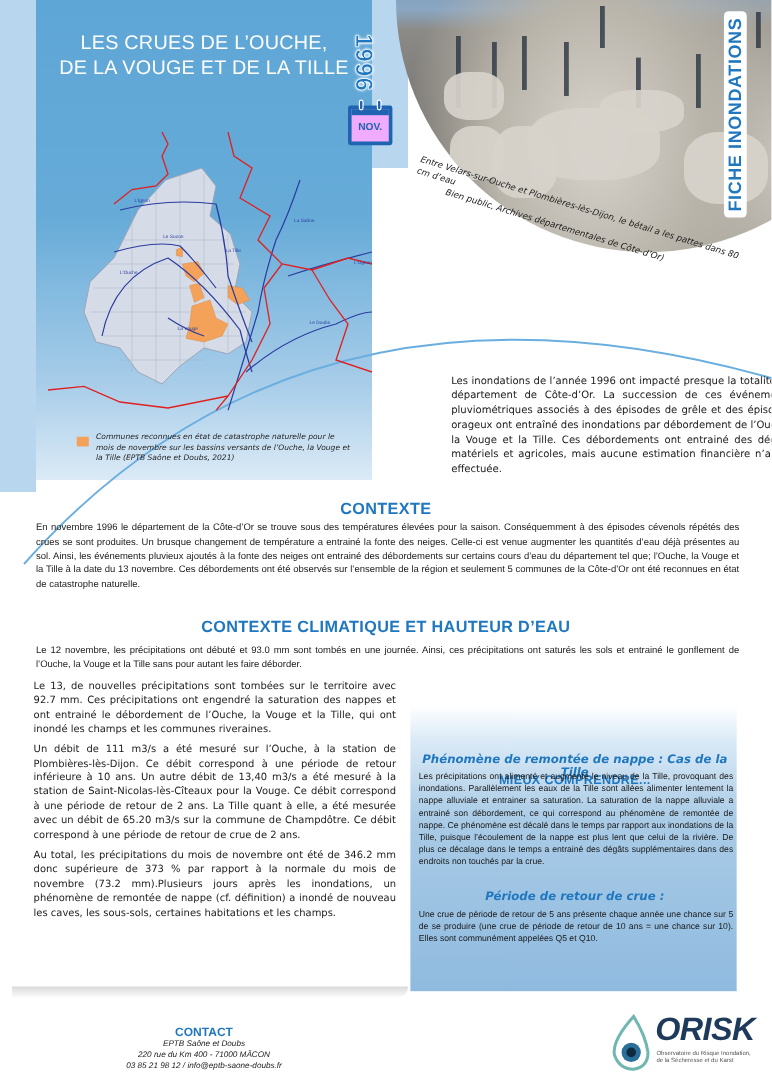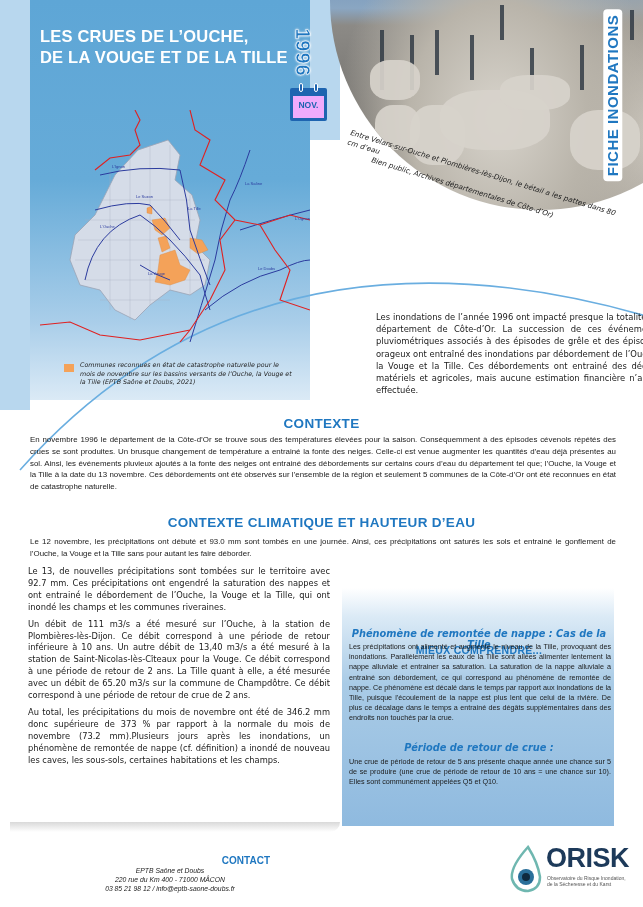--- a/index.html
+++ b/index.html
@@ -8,22 +8,22 @@
 
   .page { position: relative; width: 643px; height: 907px; background: #fff; overflow: hidden; }
 
   
   .left-strip { position: absolute; left: 0; top: 0; width: 30px; height: 410px; background: #b8d7ee; }
   
   .hero-panel { position: absolute; left: 30px; top: 0; width: 280px; height: 400px;
     background: linear-gradient(180deg, #5ea6d6 0%, #66abd8 45%, #a8cde9 80%, #dbeaf6 100%); }
   .hero-light { position: absolute; left: 310px; top: 0; width: 30px; height: 140px; background: #b8d7ee; }
 
-  .title { position: absolute; left: 40px; top: 26px; width: 260px; 
-    color: #ffffff; font-family: "Liberation Sans", sans-serif; font-weight: bold; font-size: 16.5px;
+  .title { position: absolute; left: 40px; top: 26px; width: 260px; text-align: center;
+    color: #ffffff; font-family: "Liberation Sans", sans-serif; font-weight: normal; font-size: 16.5px;
     line-height: 21px; letter-spacing: 0.2px; text-transform: uppercase; }
 
   .year { position: absolute; left: 287px; top: 22px; width: 30px; height: 60px;
     display: flex; align-items: center; justify-content: center; }
   .year span { display: block; transform: rotate(90deg); color: #1f77c0; font-weight: bold;
     font-family: "Liberation Sans", sans-serif; font-size: 20px; letter-spacing: 1px;
     -webkit-text-stroke: 0.5px #fff; text-shadow: 0 0 2px #fff, 0 0 3px #fff; }
 
   .calendar { position: absolute; left: 290px; top: 88px; width: 37px; height: 33px;
     border: 3px solid #1e64b0; background: #f0abfc; border-radius: 2px; }
@@ -78,35 +78,35 @@
     background: linear-gradient(180deg, #ffffff 0%, #dbeaf6 12%, #a9cbe6 40%, #8fbadf 100%);
     border-right: 2px solid #ffffff; }
   .box h3 { position: absolute; left: 0; width: 274px; text-align: center; color: #1f77c0;
     font-family: "Liberation Sans", sans-serif; font-weight: bold; font-size: 10.5px; letter-spacing: 0.3px; text-transform: uppercase; margin-top: 32px; }
   .box h4 { position: absolute; left: 0; width: 274px; text-align: center; color: #1f77c0;
     font-style: italic; font-weight: bold; font-size: 9.8px; font-family: "DejaVu Sans", sans-serif; }
   .box p { position: absolute; left: 7px; width: 262px; font-size: 7.2px; line-height: 10.2px;
     text-align: justify; color: #1a1a1a; font-family: "Liberation Sans", sans-serif; }
 
   .contact { position: absolute; left: 70px; top: 855px; width: 200px; text-align: center; }
-  .contact .ttl { color: #1f77c0; font-weight: bold; font-size: 10px; font-family: "Liberation Sans", sans-serif; text-align: right; }
+  .contact .ttl { color: #1f77c0; font-weight: bold; font-size: 10px; font-family: "Liberation Sans", sans-serif; }
   .contact .ln { font-style: italic; font-size: 6.8px; line-height: 9px; color: #222; font-family: "Liberation Sans", sans-serif; }
 
   .eptb { position: absolute; left: 350px; top: 846px; width: 120px; height: 50px; }
   .eptb .small { position: absolute; left: 2px; top: 5px; font-size: 7px; color: #333; font-family: "Liberation Sans", sans-serif; }
   .eptb .sq-o { position: absolute; left: 40px; top: 0; width: 14px; height: 14px; background: #f39a2b; }
   .eptb .sq-g { position: absolute; left: 52px; top: -6px; width: 14px; height: 14px; background: #8cc63f; }
   .eptb .sq-b { position: absolute; left: 46px; top: 5px; width: 16px; height: 19px; background: #1b75bc; }
   .eptb .pub { position: absolute; left: 68px; top: 4px; font-size: 5.5px; font-weight: bold; color: #333; line-height: 6px; font-family: "Liberation Sans", sans-serif; }
   .eptb .pub2 { position: absolute; left: 68px; top: 11px; font-size: 4.5px; color: #333; font-family: "Liberation Sans", sans-serif; letter-spacing: 0.6px; }
   .eptb .brand { position: absolute; left: 0; top: 22px; font-size: 21px; color: #f28a2e; font-family: "Liberation Sans", sans-serif; letter-spacing: -0.5px; }
 
   .orisk { position: absolute; left: 508px; top: 843px; width: 125px; height: 52px; }
   .orisk .drop { position: absolute; left: 0; top: 2px; width: 36px; height: 48px; }
-  .orisk .name { position: absolute; left: 38px; top: 0; font-size: 27px; font-weight: bold; color: #1d3a5a; font-family: "Liberation Sans", sans-serif; letter-spacing: -0.5px; }
+  .orisk .name { position: absolute; left: 38px; top: 0; font-size: 27px; font-weight: bold; color: #1d3a5a; font-family: "Liberation Sans", sans-serif; letter-spacing: -0.5px; font-style: italic; }
   .orisk .sub { position: absolute; left: 39px; top: 32px; font-size: 5px; line-height: 6px; color: #555; font-family: "Liberation Sans", sans-serif; }
 </style>
 </head>
 <body>
 
 <div class="page">
 
   <div class="left-strip"></div>
   <div class="hero-panel"></div>
   <div class="hero-light"></div>

